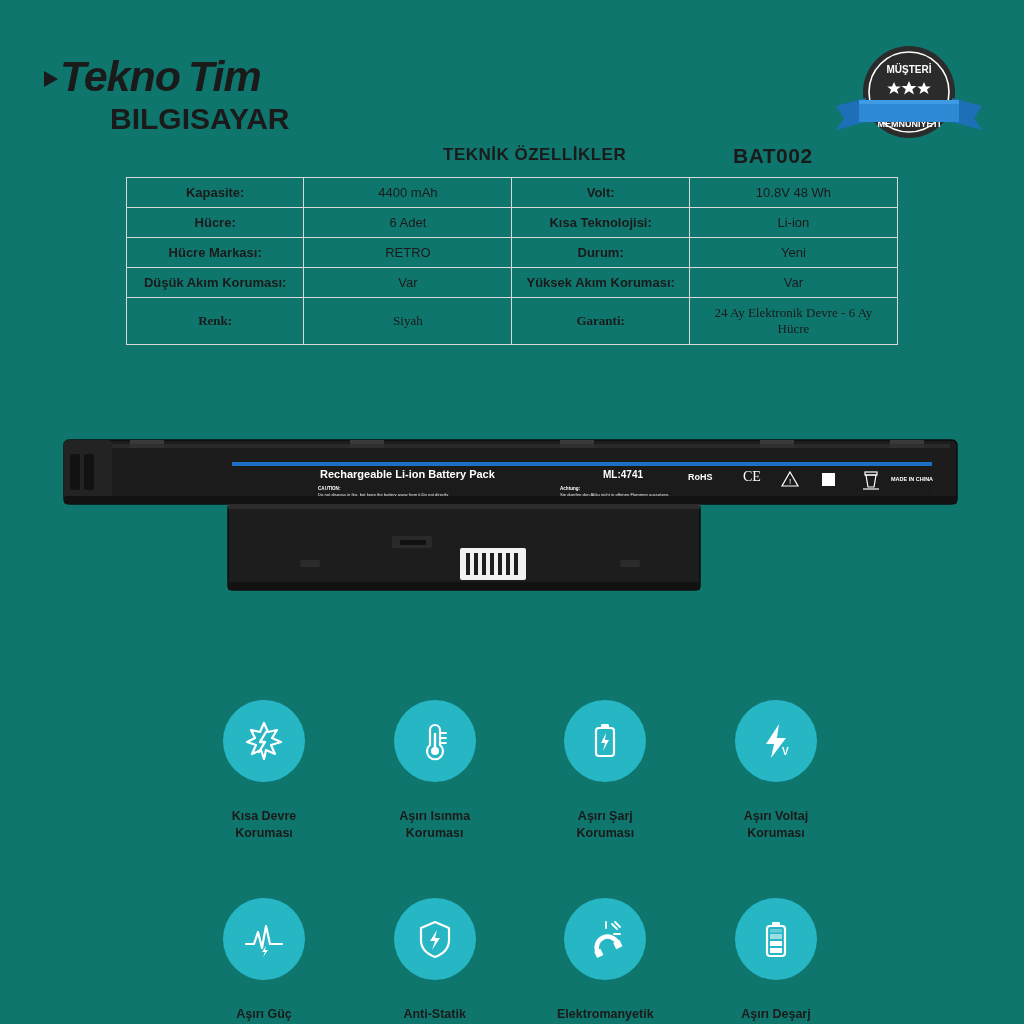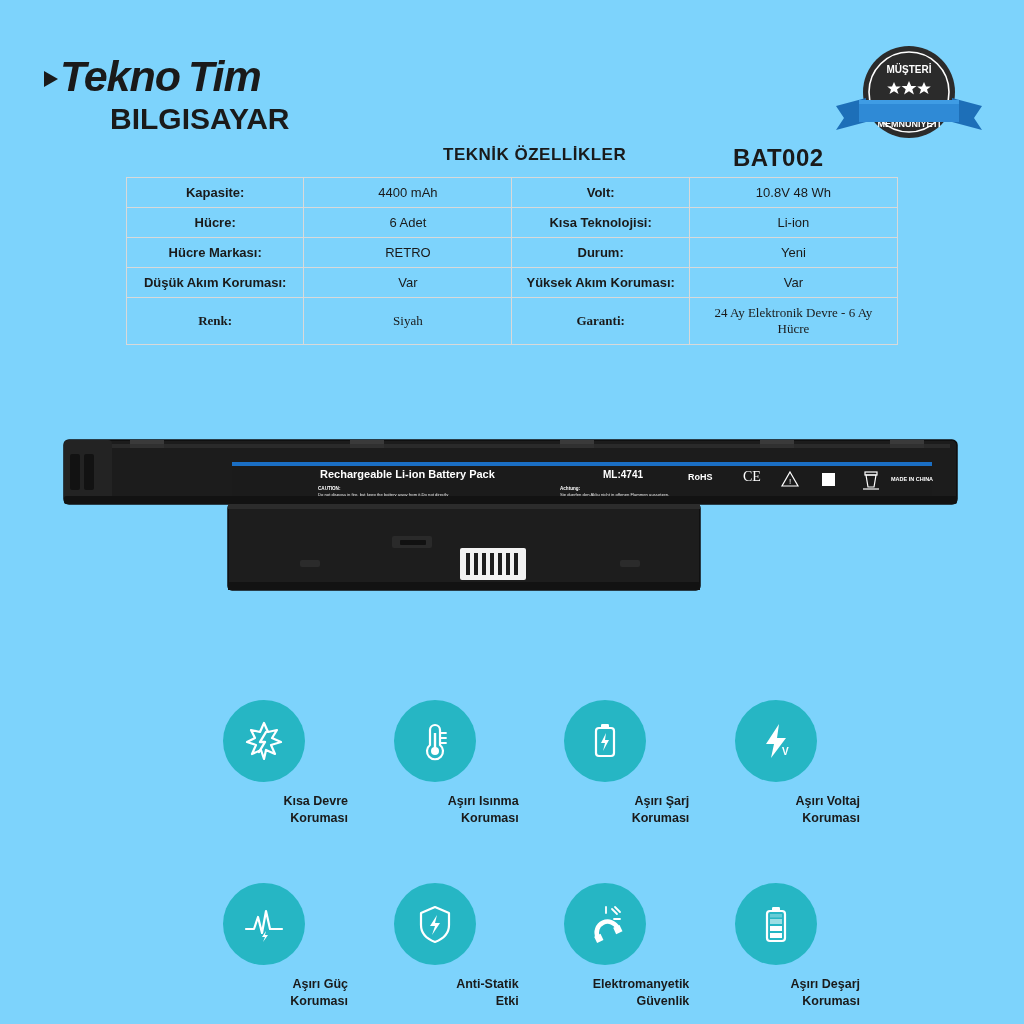--- a/index.html
+++ b/index.html
@@ -5,21 +5,21 @@
   * { box-sizing: border-box; }
   html, body {
     margin: 0; padding: 0;
     width: 1024px; height: 1024px;
     background: #ffffff;
     font-family: "Liberation Sans", sans-serif;
   }
   .page {
     position: relative;
     width: 1024px; height: 1024px;
-    background: #7dd3fc;
+    background: #0f766e;
     overflow: hidden;
   }
 
   
   .logo {
     position: absolute;
     left: 44px; top: 55px;
     width: 300px;
   }
   .logo-main {
@@ -65,21 +65,21 @@
     position: absolute;
     left: 443px; top: 145px;
     font-size: 17px;
     font-weight: bold;
     color: #1a1a1a;
     letter-spacing: 0.5px;
   }
   .model-code {
     position: absolute;
     left: 733px; top: 144px;
-    font-size: 24px;
+    font-size: 21px;
     font-weight: bold;
     color: #1a1a1a;
     letter-spacing: 0.5px;
   }
 
   
   .spec-table {
     position: absolute;
     left: 126px; top: 177px;
     width: 772px;
@@ -128,27 +128,26 @@
   .feature-circle {
     width: 82px; height: 82px;
     margin: 0 auto;
     border-radius: 50%;
     background: #26b6c4;
     display: flex;
     align-items: center;
     justify-content: center;
   }
   .feature-label {
-    margin-top: 11px;
+    margin-top: 26px;
     font-size: 12.5px;
     font-weight: bold;
     color: #1a1a1a;
     line-height: 1.35;
     white-space: pre-line;
-    text-align: right;
   }
   .feature-row-2 { margin-top: 56px; }
 </style>
 </head>
 <body>
 
 <div class="page">
 
   <div class="logo">
     <div class="logo-main">

